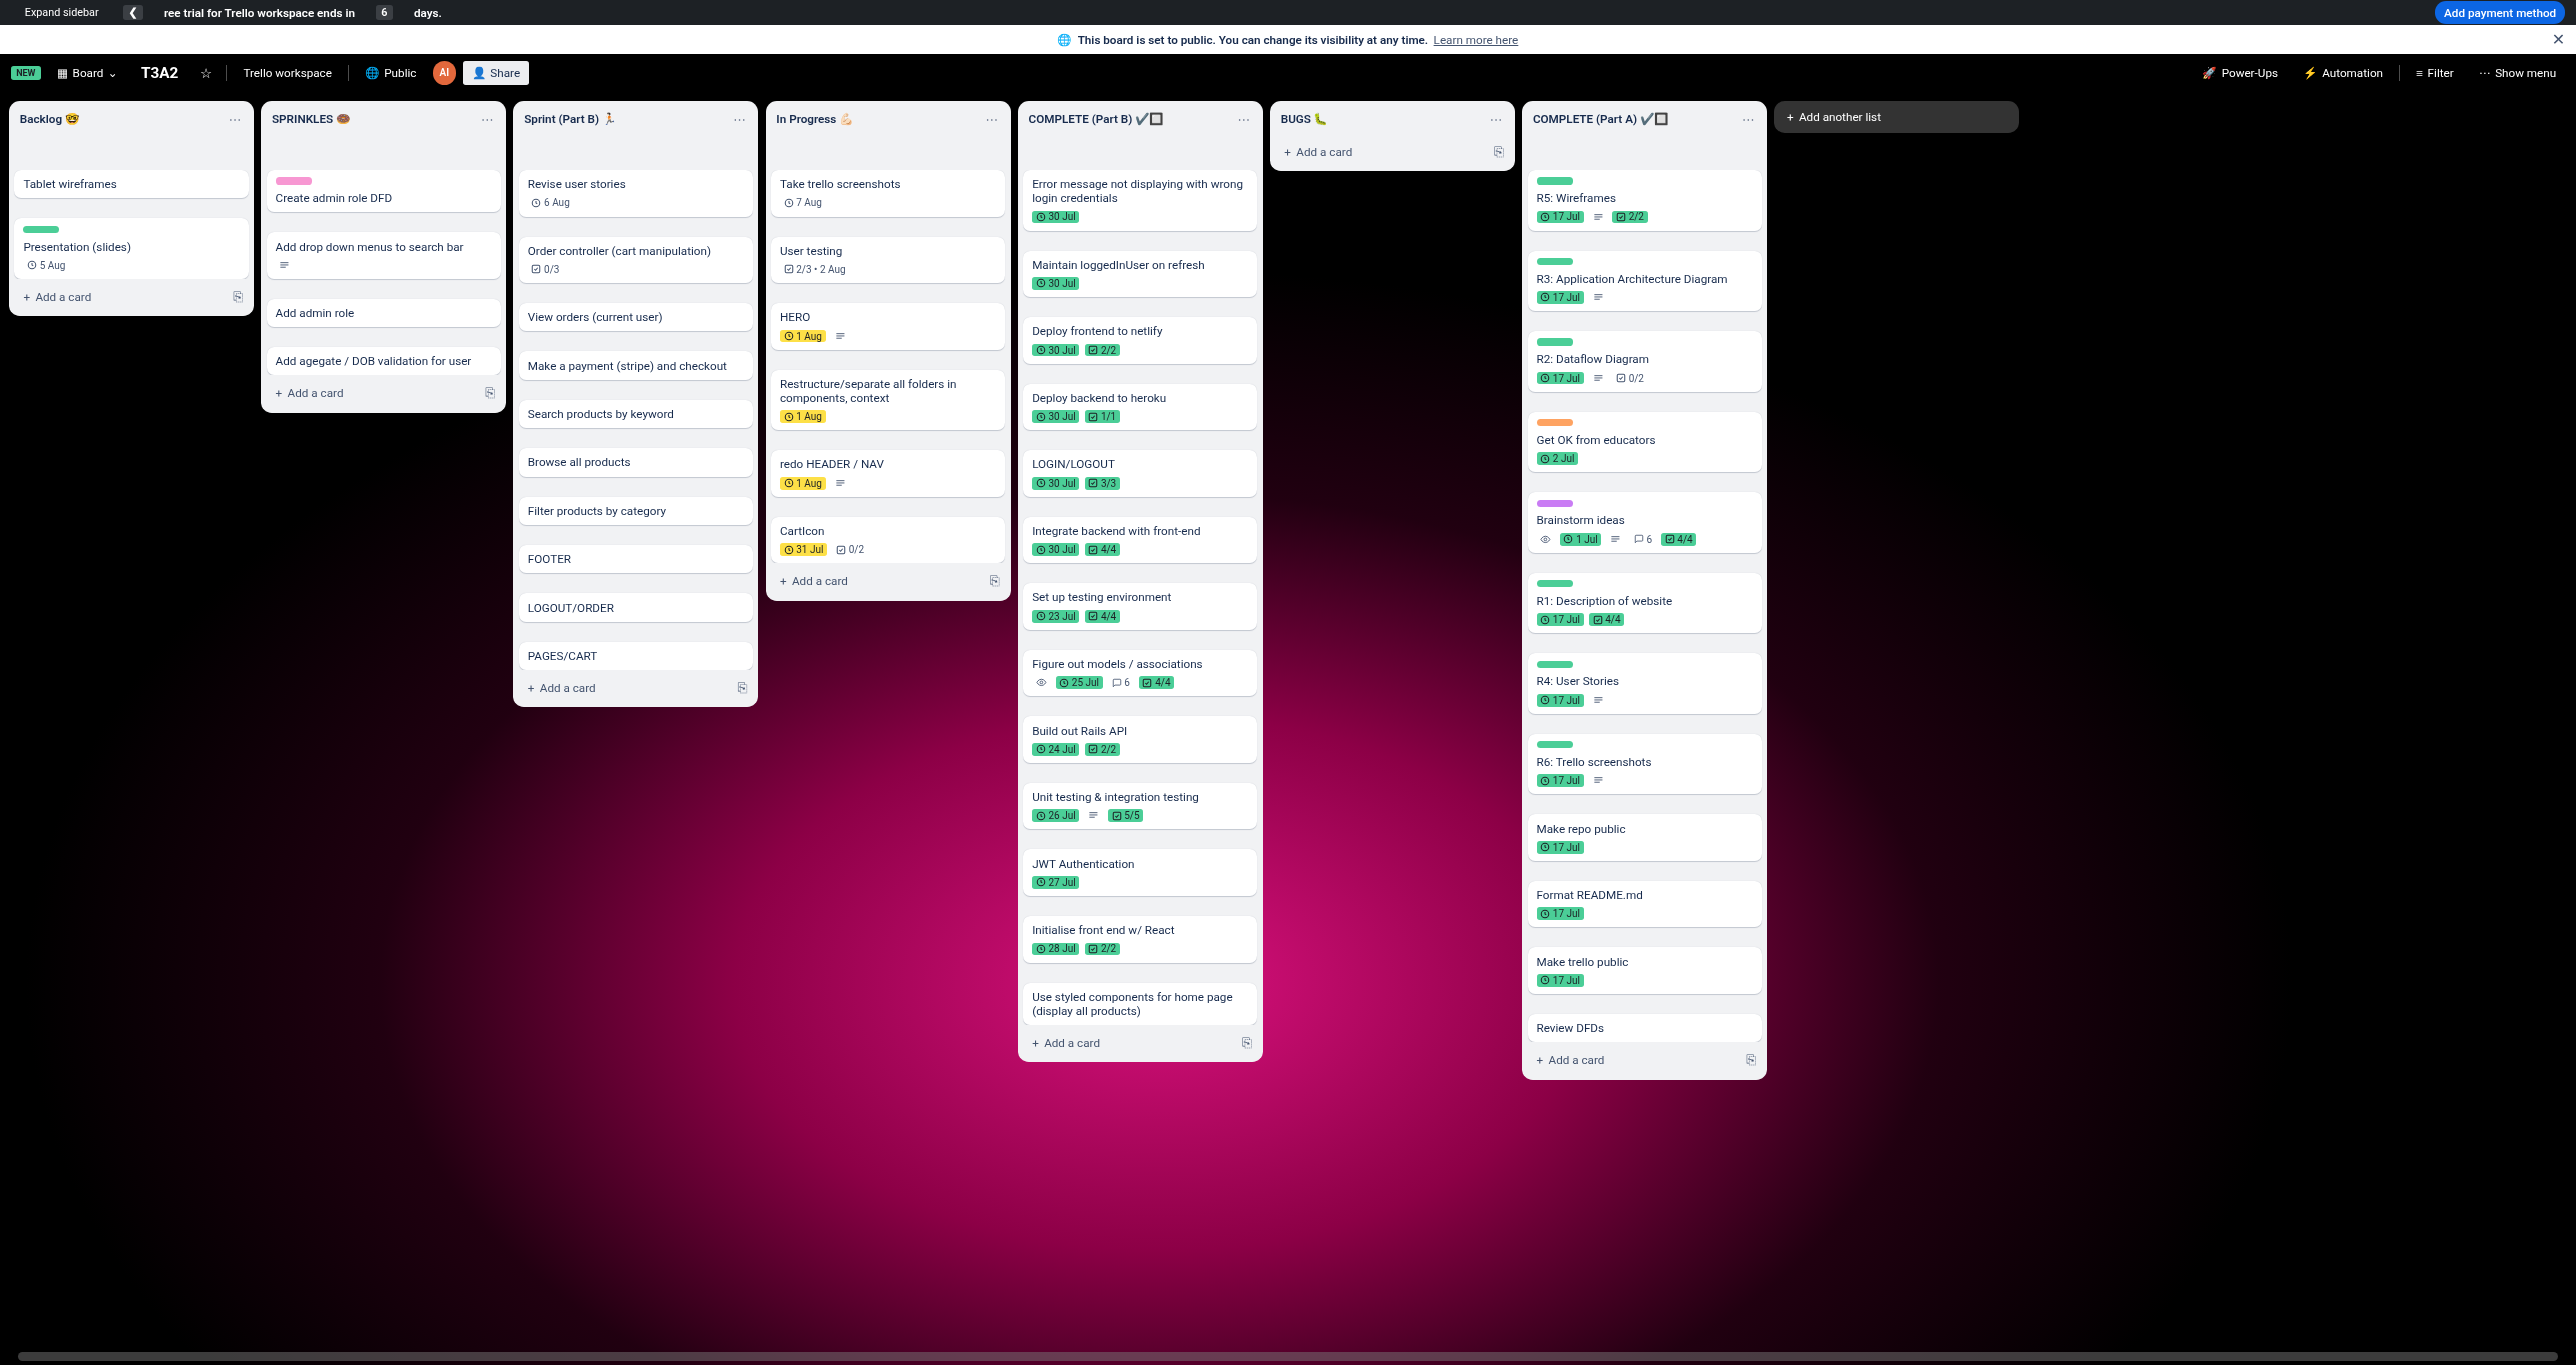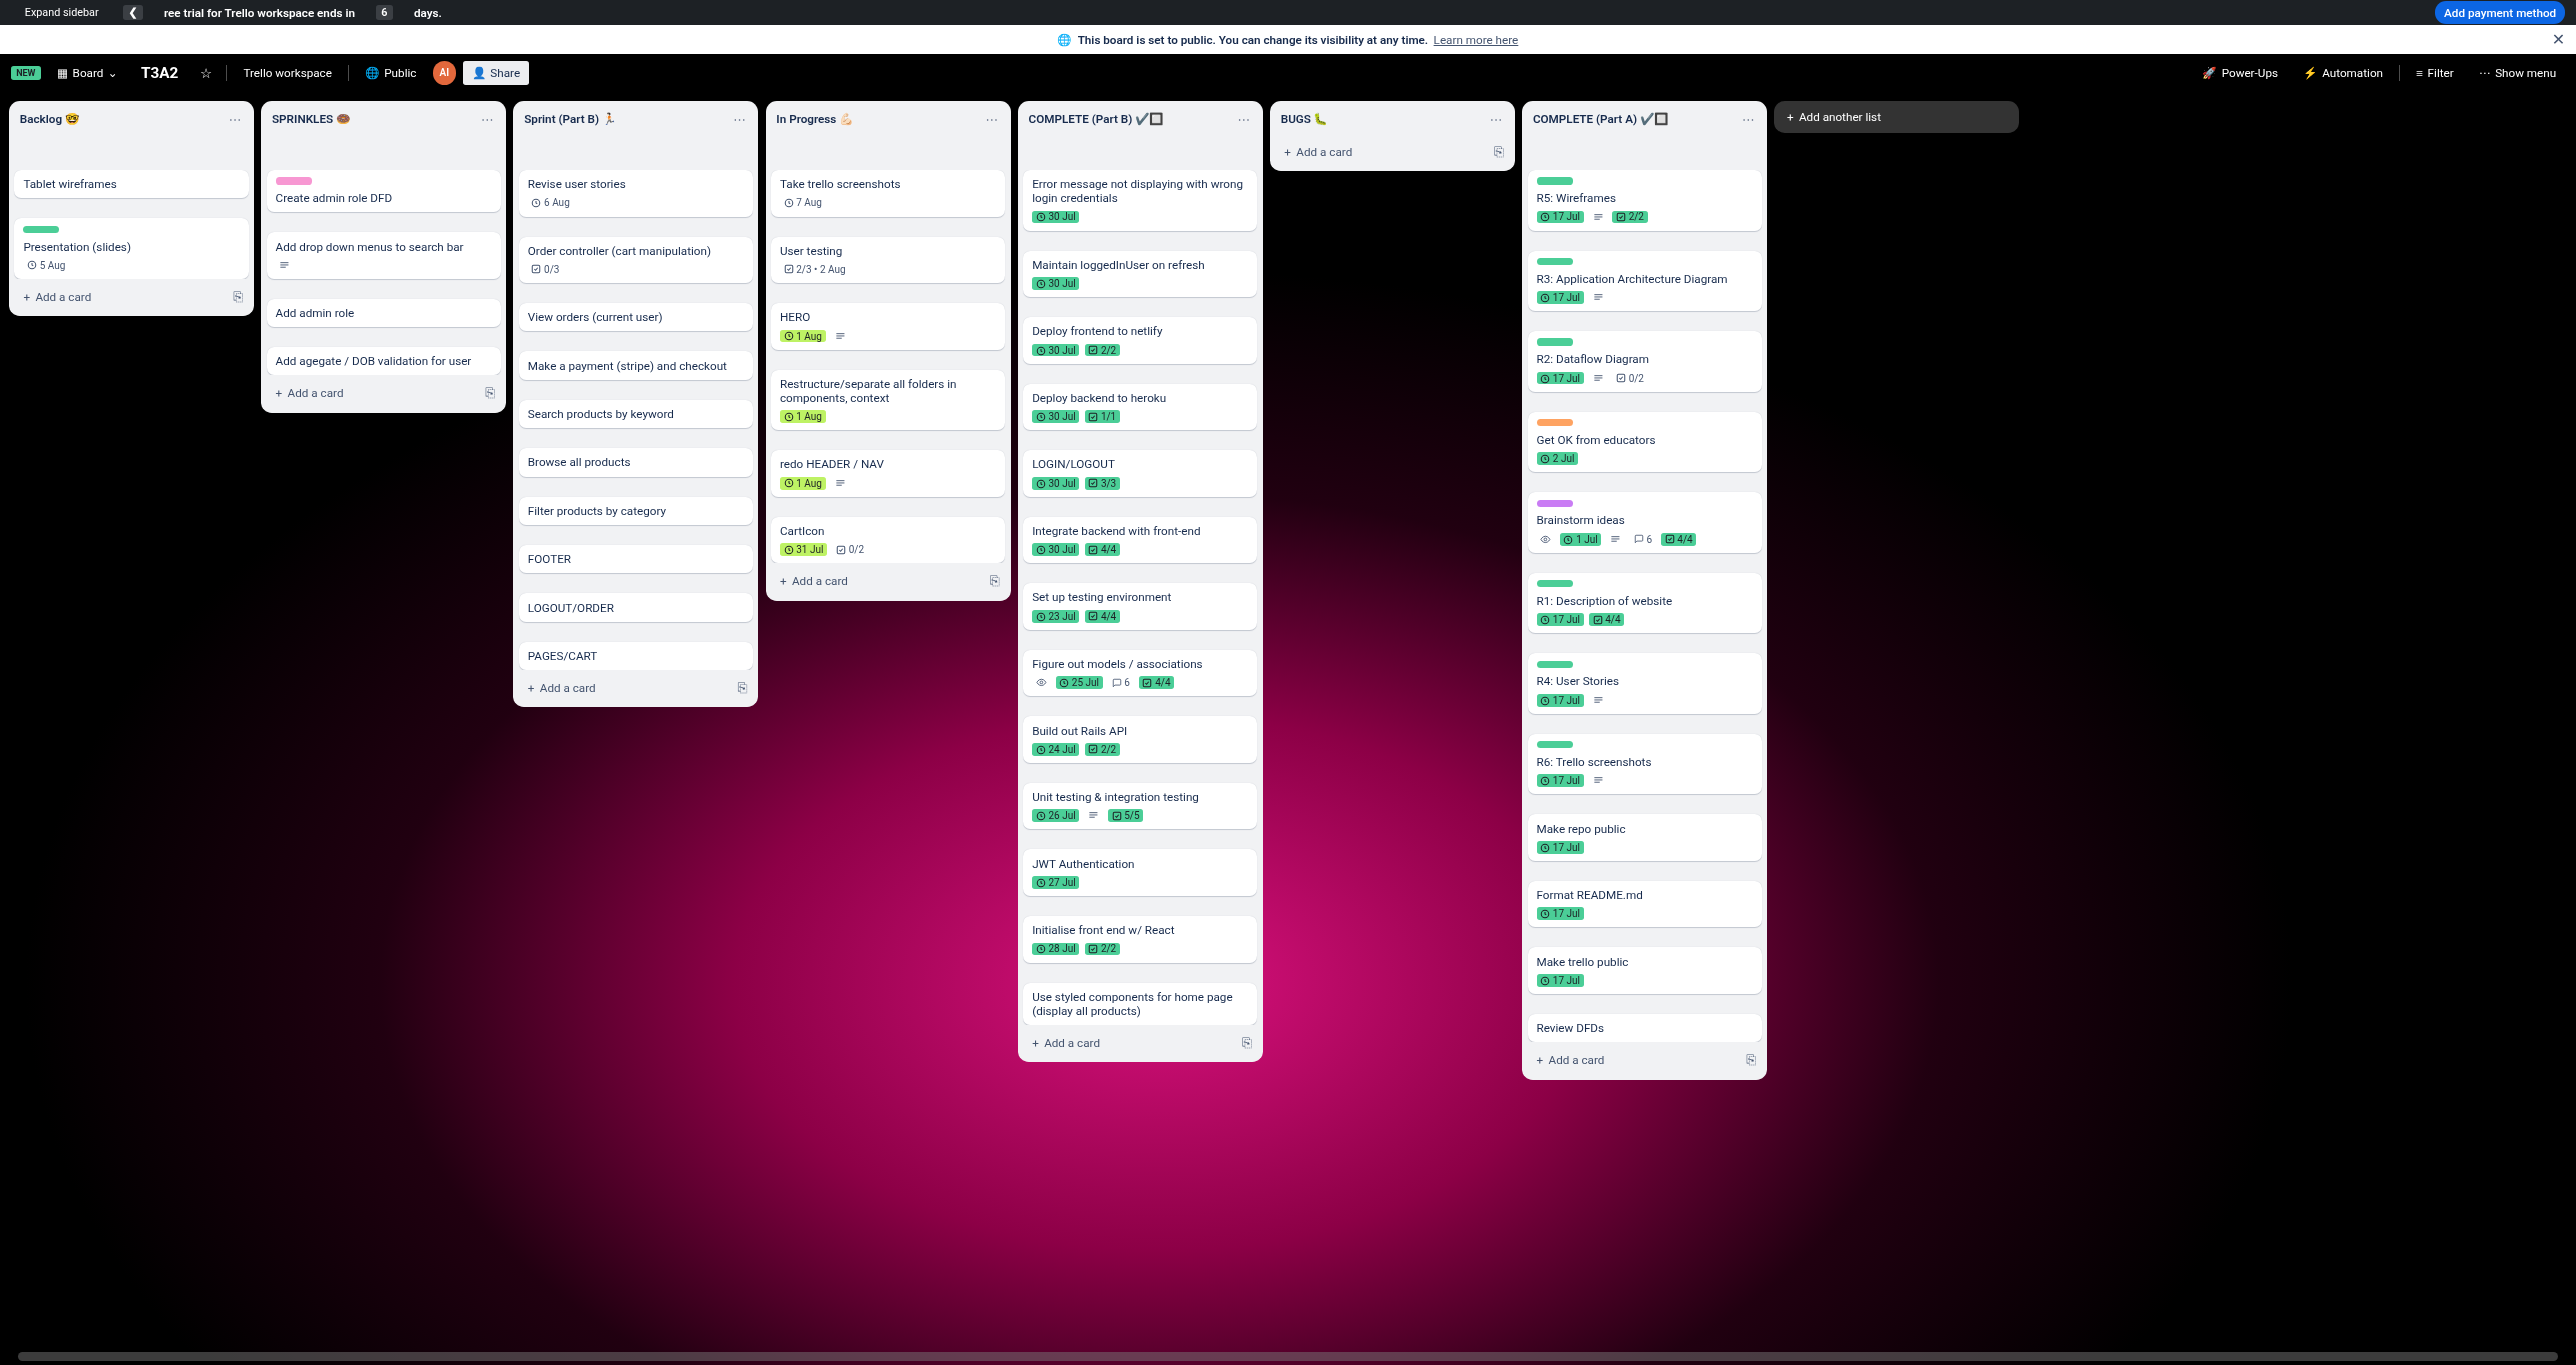--- a/index.html
+++ b/index.html
@@ -44,22 +44,22 @@
 .list-cards { padding: 0 5.4px; overflow-y: auto; display: flex; flex-direction: column; gap: 20px; margin-top: 36px; }
 .card { background: #fff; border-radius: 7.2px; padding: 7.2px 9px; font-size: 11.7px; color: #172b4d; box-shadow: 0 0.9px 0.9px rgba(9,30,66,0.2); cursor: pointer; }
 .card-label { display: inline-block; width: 36px; height: 7.2px; border-radius: 3.6px; margin-bottom: 3.6px; }
 .lbl-green { background: #4bce97; }
 .lbl-pink { background: #f797d2; }
 .lbl-orange { background: #fea362; }
 .lbl-purple { background: #c97cf4; }
 .card-badges { display: flex; align-items: center; gap: 5.4px; margin-top: 5.4px; flex-wrap: wrap; }
 .badge { display: inline-flex; align-items: center; gap: 2.7px; font-size: 10px; color: #44546f; padding: 0.9px 3.6px; border-radius: 2.7px; }
 .badge.date-plain{ color:#44546f; }
-.badge.date-green { background: #4bce97; color: #1d2125; align-items: flex-end; }
-.badge.date-yellow { background: #bef264; color: #1d2125; }
+.badge.date-green { background: #4bce97; color: #1d2125; }
+.badge.date-yellow { background: #fde047; color: #1d2125; }
 .badge.check-green { background: #4bce97; color: #1d2125; }
 .list-footer { display: flex; align-items: center; padding: 5.4px 7.2px 7.2px 7.2px; gap: 5.4px; }
 .add-card { flex: 1; background: transparent; border: none; text-align: left; color: #44546f; font-size: 11.7px; padding: 5.4px 7.2px; border-radius: 5.4px; cursor: pointer; display:flex; align-items:center; gap:5.4px;}
 .template-btn { background: transparent; border: none; color: #44546f; cursor: pointer; padding:3.6px; font-size:12.6px;}
 
 
 .add-list { background: rgba(255,255,255,0.2); color: #fff; border: none; border-radius: 10.8px; width: 245px; flex-shrink:0; padding: 9px 12.6px; text-align: left; font-size: 11.7px; cursor: pointer; display:flex; align-items:center; gap:5.4px; height:fit-content;}
 
 
 .scrub { position: absolute; bottom: 3.6px; left: 18px; right: 18px; height: 9px; background: rgba(120,120,120,0.5); border-radius: 4.5px; }

